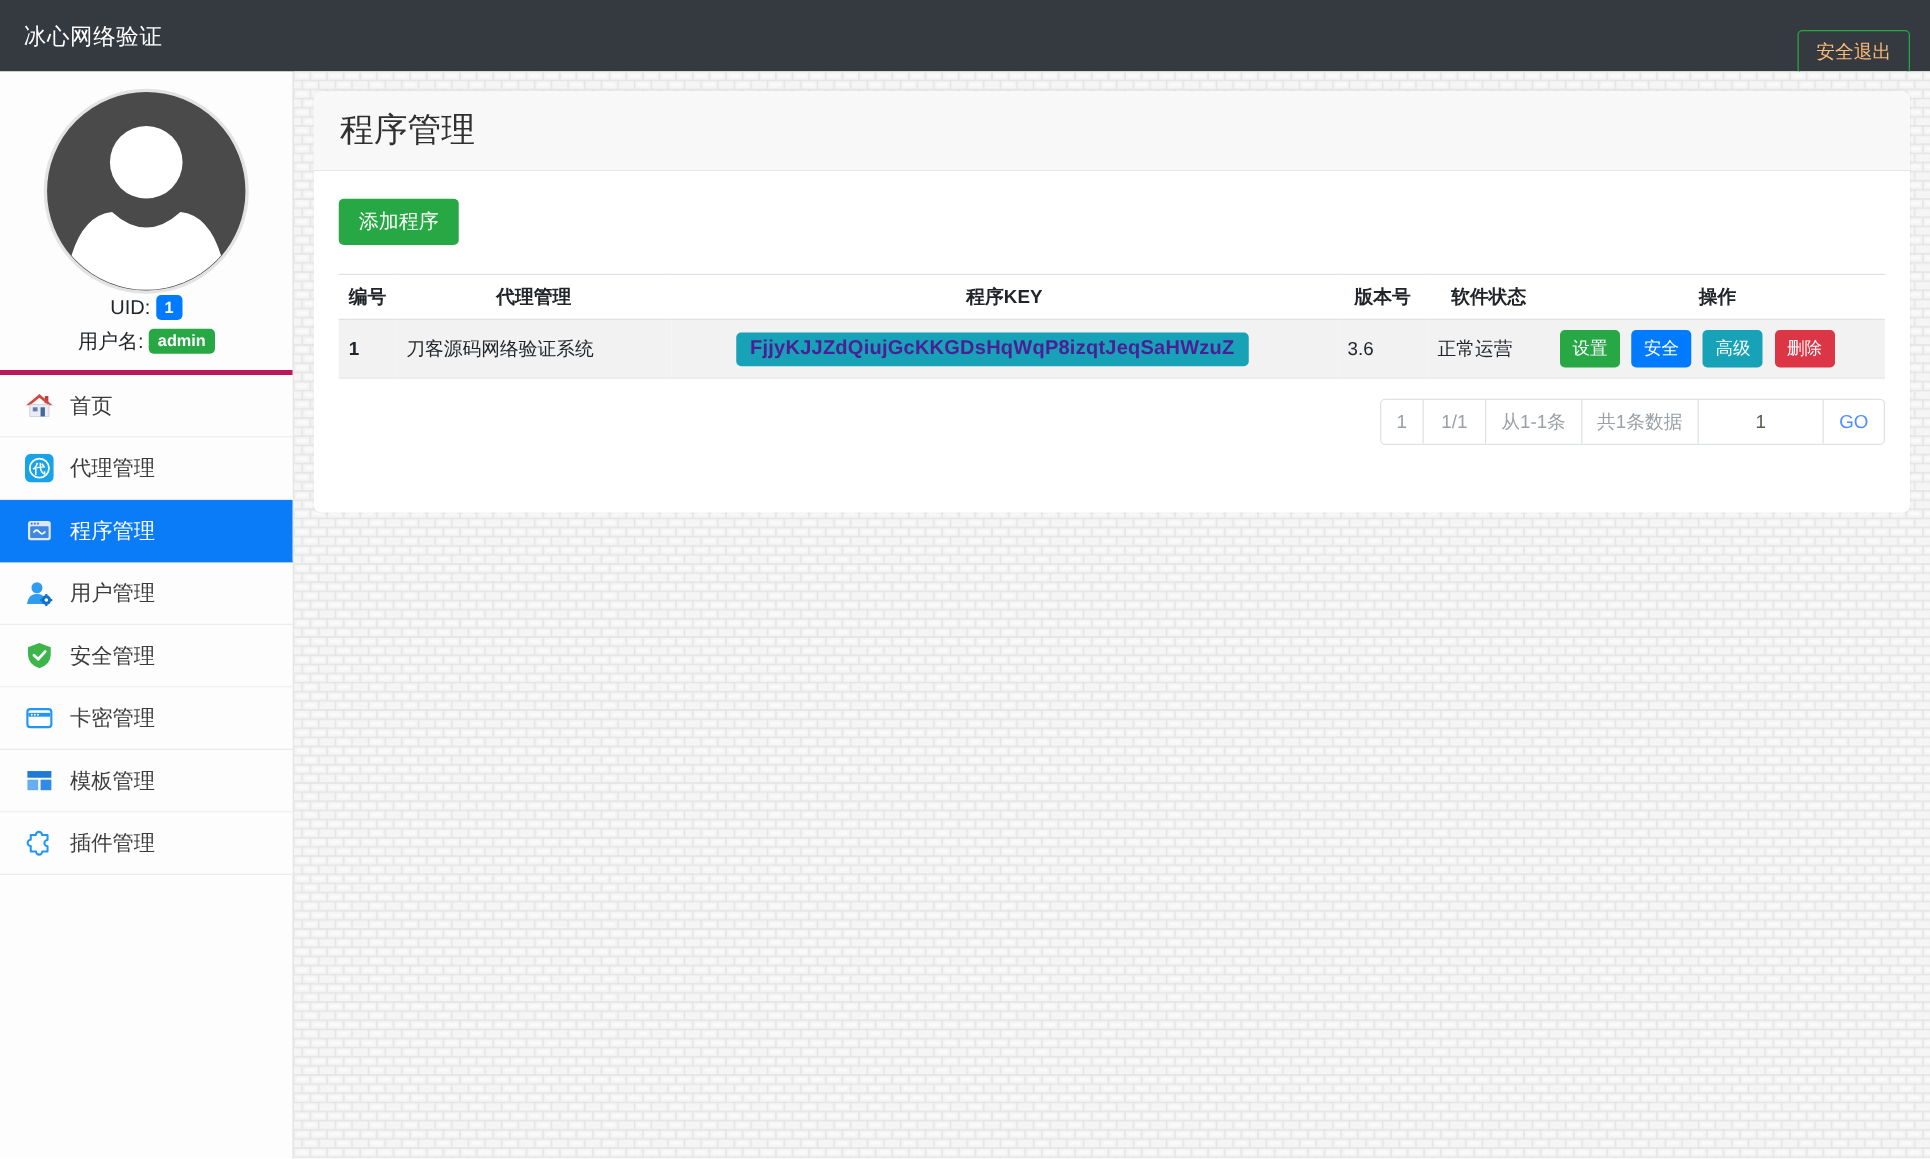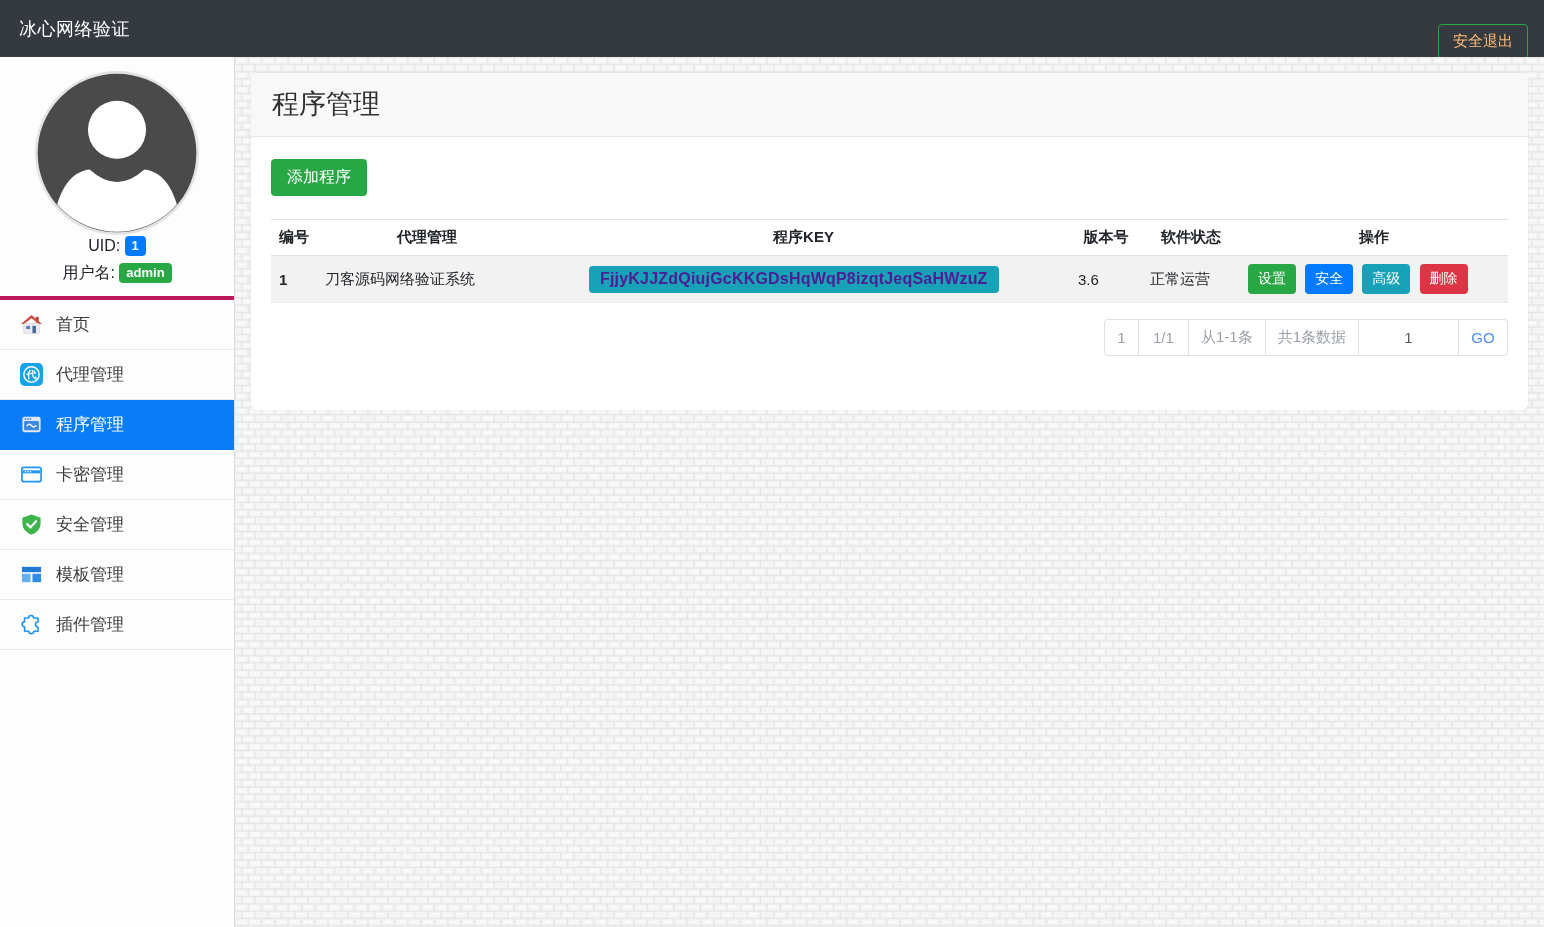--- a/index.html
+++ b/index.html
@@ -123,38 +123,51 @@
           <rect x="2.5" y="4" width="19" height="16" rx="2.2" fill="#dfe7f2"></rect>
           <rect x="4.3" y="8.3" width="15.4" height="9.8" rx="1" fill="#3e87e0"></rect>
           <circle cx="5.6" cy="6.2" r="0.9" fill="#3e87e0"></circle>
           <circle cx="8.2" cy="6.2" r="0.9" fill="#3e87e0"></circle>
           <circle cx="10.8" cy="6.2" r="0.9" fill="#3e87e0"></circle>
           <path d="M7.5 13.2 q2.2 -3 4.5 0 q2.2 3 4.5 0" stroke="#ffffff" stroke-width="1.5" fill="none" stroke-linecap="round"></path>
         </svg>
         <span>程序管理</span>
       </div>
 
+      <div class="nav-item">
+        <svg class="nav-icon" viewBox="0 0 24 24">
+          <circle cx="10" cy="7.5" r="4.6" fill="#2e9df0"></circle>
+          <path d="M1.5 21 Q3 12.6 10 12.6 Q17 12.6 18.5 21 Z" fill="#2e9df0"></path>
+          <g>
+            <circle cx="17.8" cy="17.8" r="4" fill="#1272c9"></circle>
+            <rect x="16.9" y="12.8" width="1.8" height="10" fill="#1272c9"></rect>
+            <rect x="12.8" y="16.9" width="10" height="1.8" fill="#1272c9"></rect>
+            <circle cx="17.8" cy="17.8" r="1.5" fill="#ffffff"></circle>
+          </g>
+        </svg>
+        <span>用户管理</span>
+      </div>
+
+      <div class="nav-item">
+        <svg class="nav-icon" viewBox="0 0 24 24">
+          <path d="M12 1.5 L21.5 5 V11 Q21.5 19 12 22.6 Q2.5 19 2.5 11 V5 Z" fill="#3db54a"></path>
+          <path d="M7.5 11.6 L11 15 L16.8 8.6" stroke="#ffffff" stroke-width="2.3" fill="none" stroke-linecap="round" stroke-linejoin="round"></path>
+        </svg>
+        <span>安全管理</span>
+      </div>
 
       <div class="nav-item">
         <svg class="nav-icon" viewBox="0 0 24 24">
           <rect x="2" y="4.5" width="20" height="15" rx="2.4" fill="none" stroke="#2196f3" stroke-width="1.8"></rect>
           <rect x="2.9" y="7.6" width="18.2" height="3.2" fill="#2196f3"></rect>
           <circle cx="5.6" cy="9.2" r="0.8" fill="#ffffff"></circle>
           <circle cx="8.2" cy="9.2" r="0.8" fill="#ffffff"></circle>
           <circle cx="10.8" cy="9.2" r="0.8" fill="#ffffff"></circle>
         </svg>
         <span>卡密管理</span>
-      </div>
-
-      <div class="nav-item">
-        <svg class="nav-icon" viewBox="0 0 24 24">
-          <path d="M12 1.5 L21.5 5 V11 Q21.5 19 12 22.6 Q2.5 19 2.5 11 V5 Z" fill="#3db54a"></path>
-          <path d="M7.5 11.6 L11 15 L16.8 8.6" stroke="#ffffff" stroke-width="2.3" fill="none" stroke-linecap="round" stroke-linejoin="round"></path>
-        </svg>
-        <span>安全管理</span>
       </div>
 
       <div class="nav-item">
         <svg class="nav-icon" viewBox="0 0 24 24">
           <rect x="2" y="4" width="20" height="5.6" fill="#1f7ad4"></rect>
           <rect x="2" y="11.2" width="9" height="8.8" fill="#66aef0"></rect>
           <rect x="13" y="11.2" width="9" height="8.8" fill="#2f8be5"></rect>
         </svg>
         <span>模板管理</span>
       </div>

